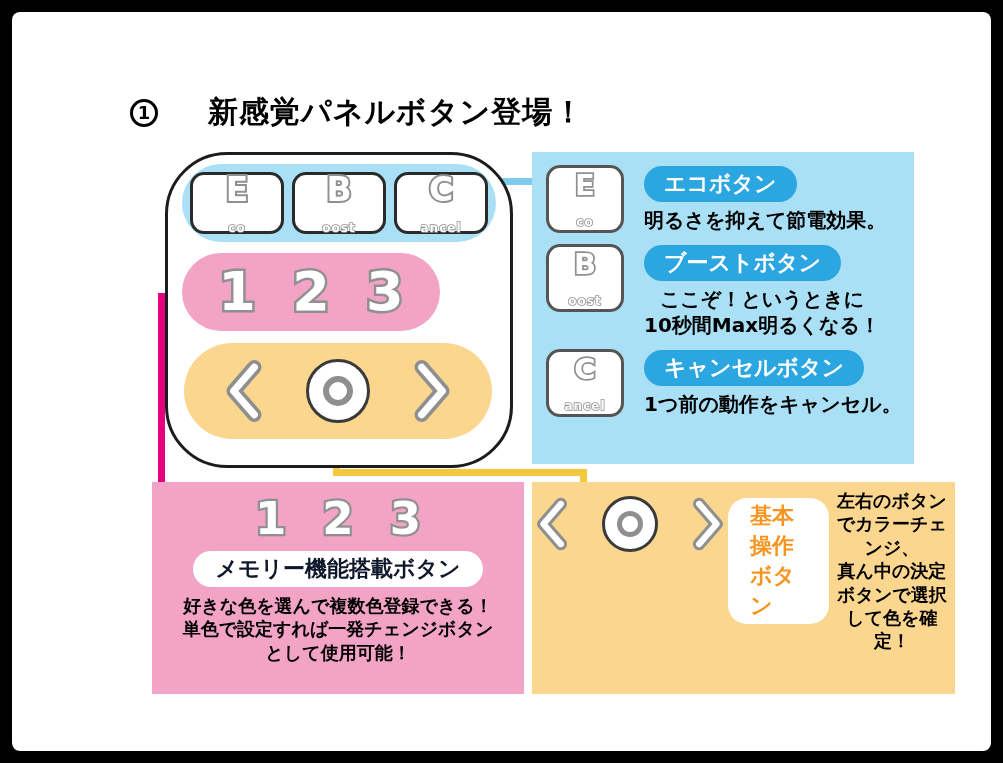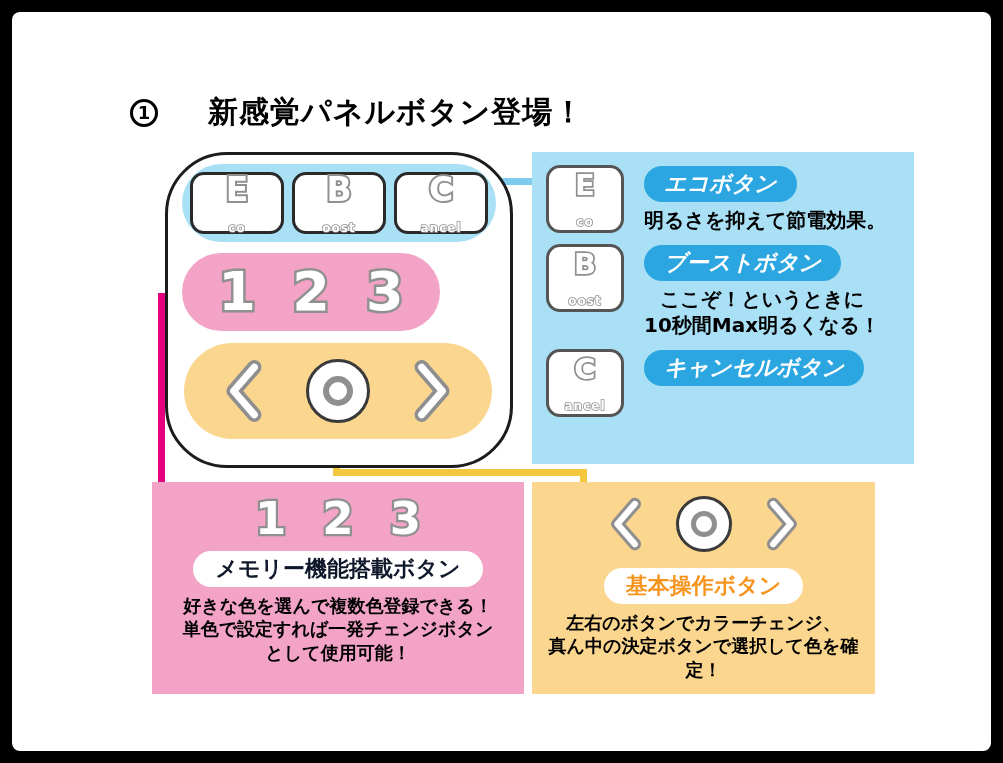--- a/index.html
+++ b/index.html
@@ -56,28 +56,28 @@
 
   
   .info-box { position:absolute; left:520px; top:140px; width:382px; height:312px;
               background:#A9E0F6; padding:13px 0 0 14px; display:flex; flex-direction:column; }
   .info-entry { display:flex; margin-bottom:11px; }
   .info-icon { width:78px; height:68px; background:#fff; border:3px solid #555; border-radius:14px;
                display:flex; flex-direction:column; align-items:center; justify-content:center; flex-shrink:0; }
   .info-icon .ot-key { font-size:29px; -webkit-text-stroke-width:3.5px; }
   .info-body { margin-left:20px; padding-top:1px; }
   .pill-blue { display:inline-block; background:#2CA6E0; color:#fff; font-weight:bold;
-               font-size:22px; padding:3px 20px; border-radius:19px;font-style:italic; }
+               font-size:22px; padding:3px 20px; border-radius:19px; }
   .desc { font-size:20px; font-weight:bold; color:#000; margin-top:5px; line-height:1.3; white-space:pre-line;text-align:center; }
 
   
   .memory-box { position:absolute; left:140px; top:470px; width:372px; height:212px;
                 background:#F2A3C6; display:flex; flex-direction:column; align-items:center; }
-  .basic-box  { position:absolute; left:520px; top:470px; width:343px; height:212px;
-                background:#FBD68E; display:flex; flex-direction:column; align-items:center; }
+  .basic-box  { position:absolute; left:520px; top:470px; width:423px; height:212px;
+                background:#FBD68E; display:flex; flex-direction:row; align-items:flex-start; }
   .digits-row { display:flex; gap:36px; align-items:center; margin-top:14px; }
   .nav-demo   { display:flex; gap:28px; align-items:center; margin-top:14px; }
   .pill-white { display:inline-block; background:#fff; font-weight:bold; font-size:22px;
                 padding:3px 22px; border-radius:19px; margin-top:10px; }
   .memory-box .pill-white { color:#0f172a; }
   .basic-box  .pill-white { color:#F7941D; margin-top:16px; }
   .box-desc { font-size:18px; font-weight:bold; color:#000; text-align:center;
               margin-top:7px; line-height:1.3; white-space:pre-line; }
 </style>
 </head>
@@ -161,20 +161,21 @@
         </div>
       </div>
 
       <div class="info-entry">
         <div class="info-icon">
           <span class="ot ot-key">C</span>
           <span class="ot ot-sub">ancel</span>
         </div>
         <div class="info-body">
           <div class="pill-blue">キャンセルボタン</div>
+          <div class="desc">1つ前の動作をキャンセル。</div>
         </div>
       </div>
     </div>
 
     <div class="memory-box">
       <div class="digits-row">
         <span class="ot ot-digit-md">1</span>
         <span class="ot ot-digit-md">2</span>
         <span class="ot ot-digit-md">3</span>
       </div>

